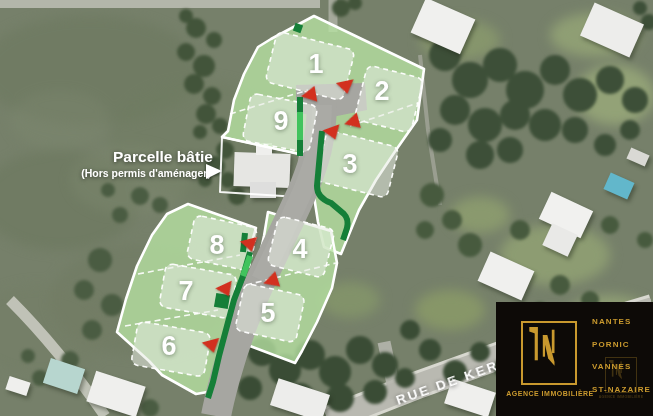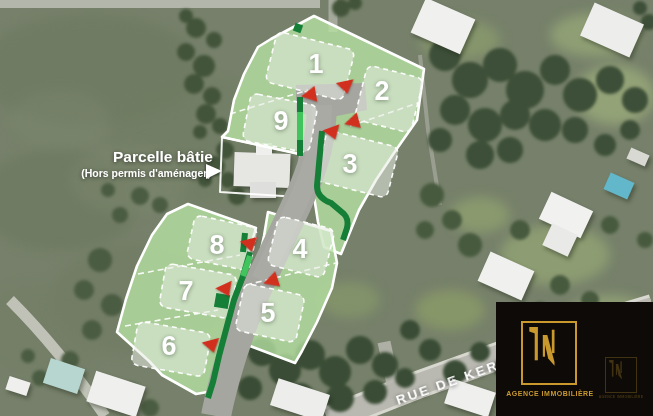--- a/index.html
+++ b/index.html
@@ -270,20 +270,26 @@
       <g fill="#c9992e">
         <path d="M7,3 L16,3 L16,11 L7,8 Z"></path>
         <rect x="13" y="3" width="3.5" height="37"></rect>
         <rect x="22" y="12" width="2.5" height="24"></rect>
         <polygon points="22,12 27,12 35,42 35,46 28,38"></polygon>
         <rect x="32" y="6" width="3" height="26"></rect>
       </g>
     </svg>
   </div>
   <div class="tagline">AGENCE IMMOBILIÈRE</div>
+  <ul class="cities">
+    <li>NANTES</li>
+    <li>PORNIC</li>
+    <li>VANNES</li>
+    <li>ST-NAZAIRE</li>
+  </ul>
   <div class="watermark">
     <div class="wbox">
       <svg width="18" height="22" viewBox="0 0 40 46">
         <g fill="#c9992e">
           <path d="M7,3 L16,3 L16,11 L7,8 Z"></path>
           <rect x="13" y="3" width="3.5" height="37"></rect>
           <rect x="22" y="12" width="2.5" height="24"></rect>
           <polygon points="22,12 27,12 35,42 35,46 28,38"></polygon>
           <rect x="32" y="6" width="3" height="26"></rect>
         </g>

